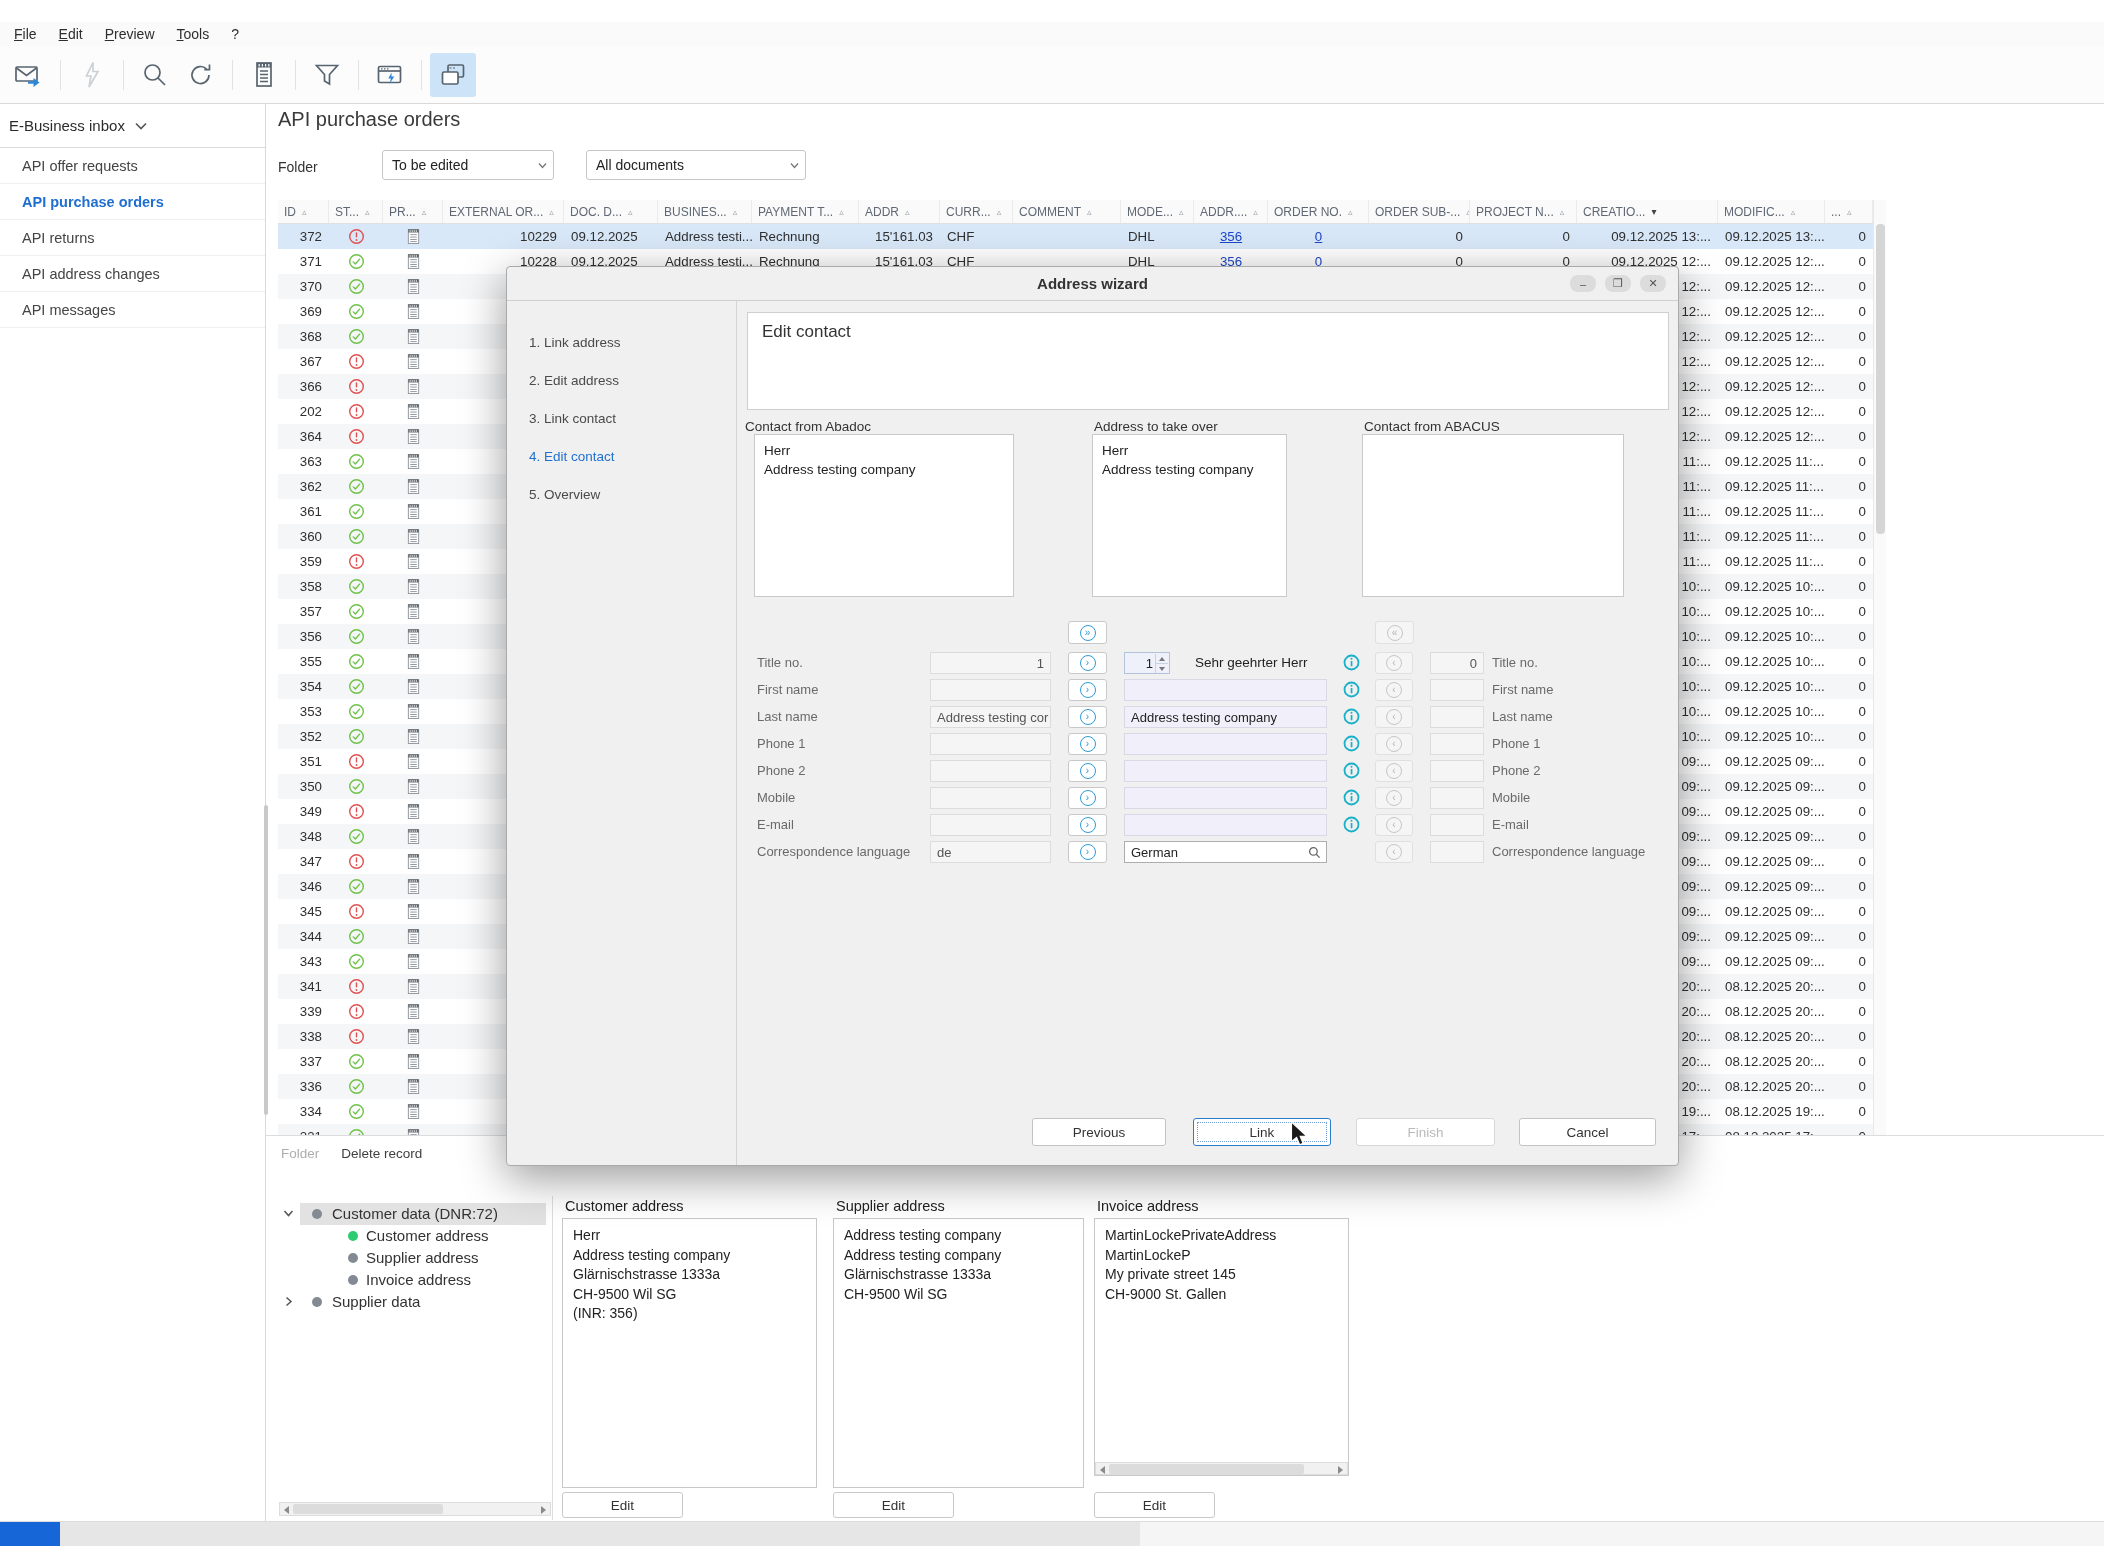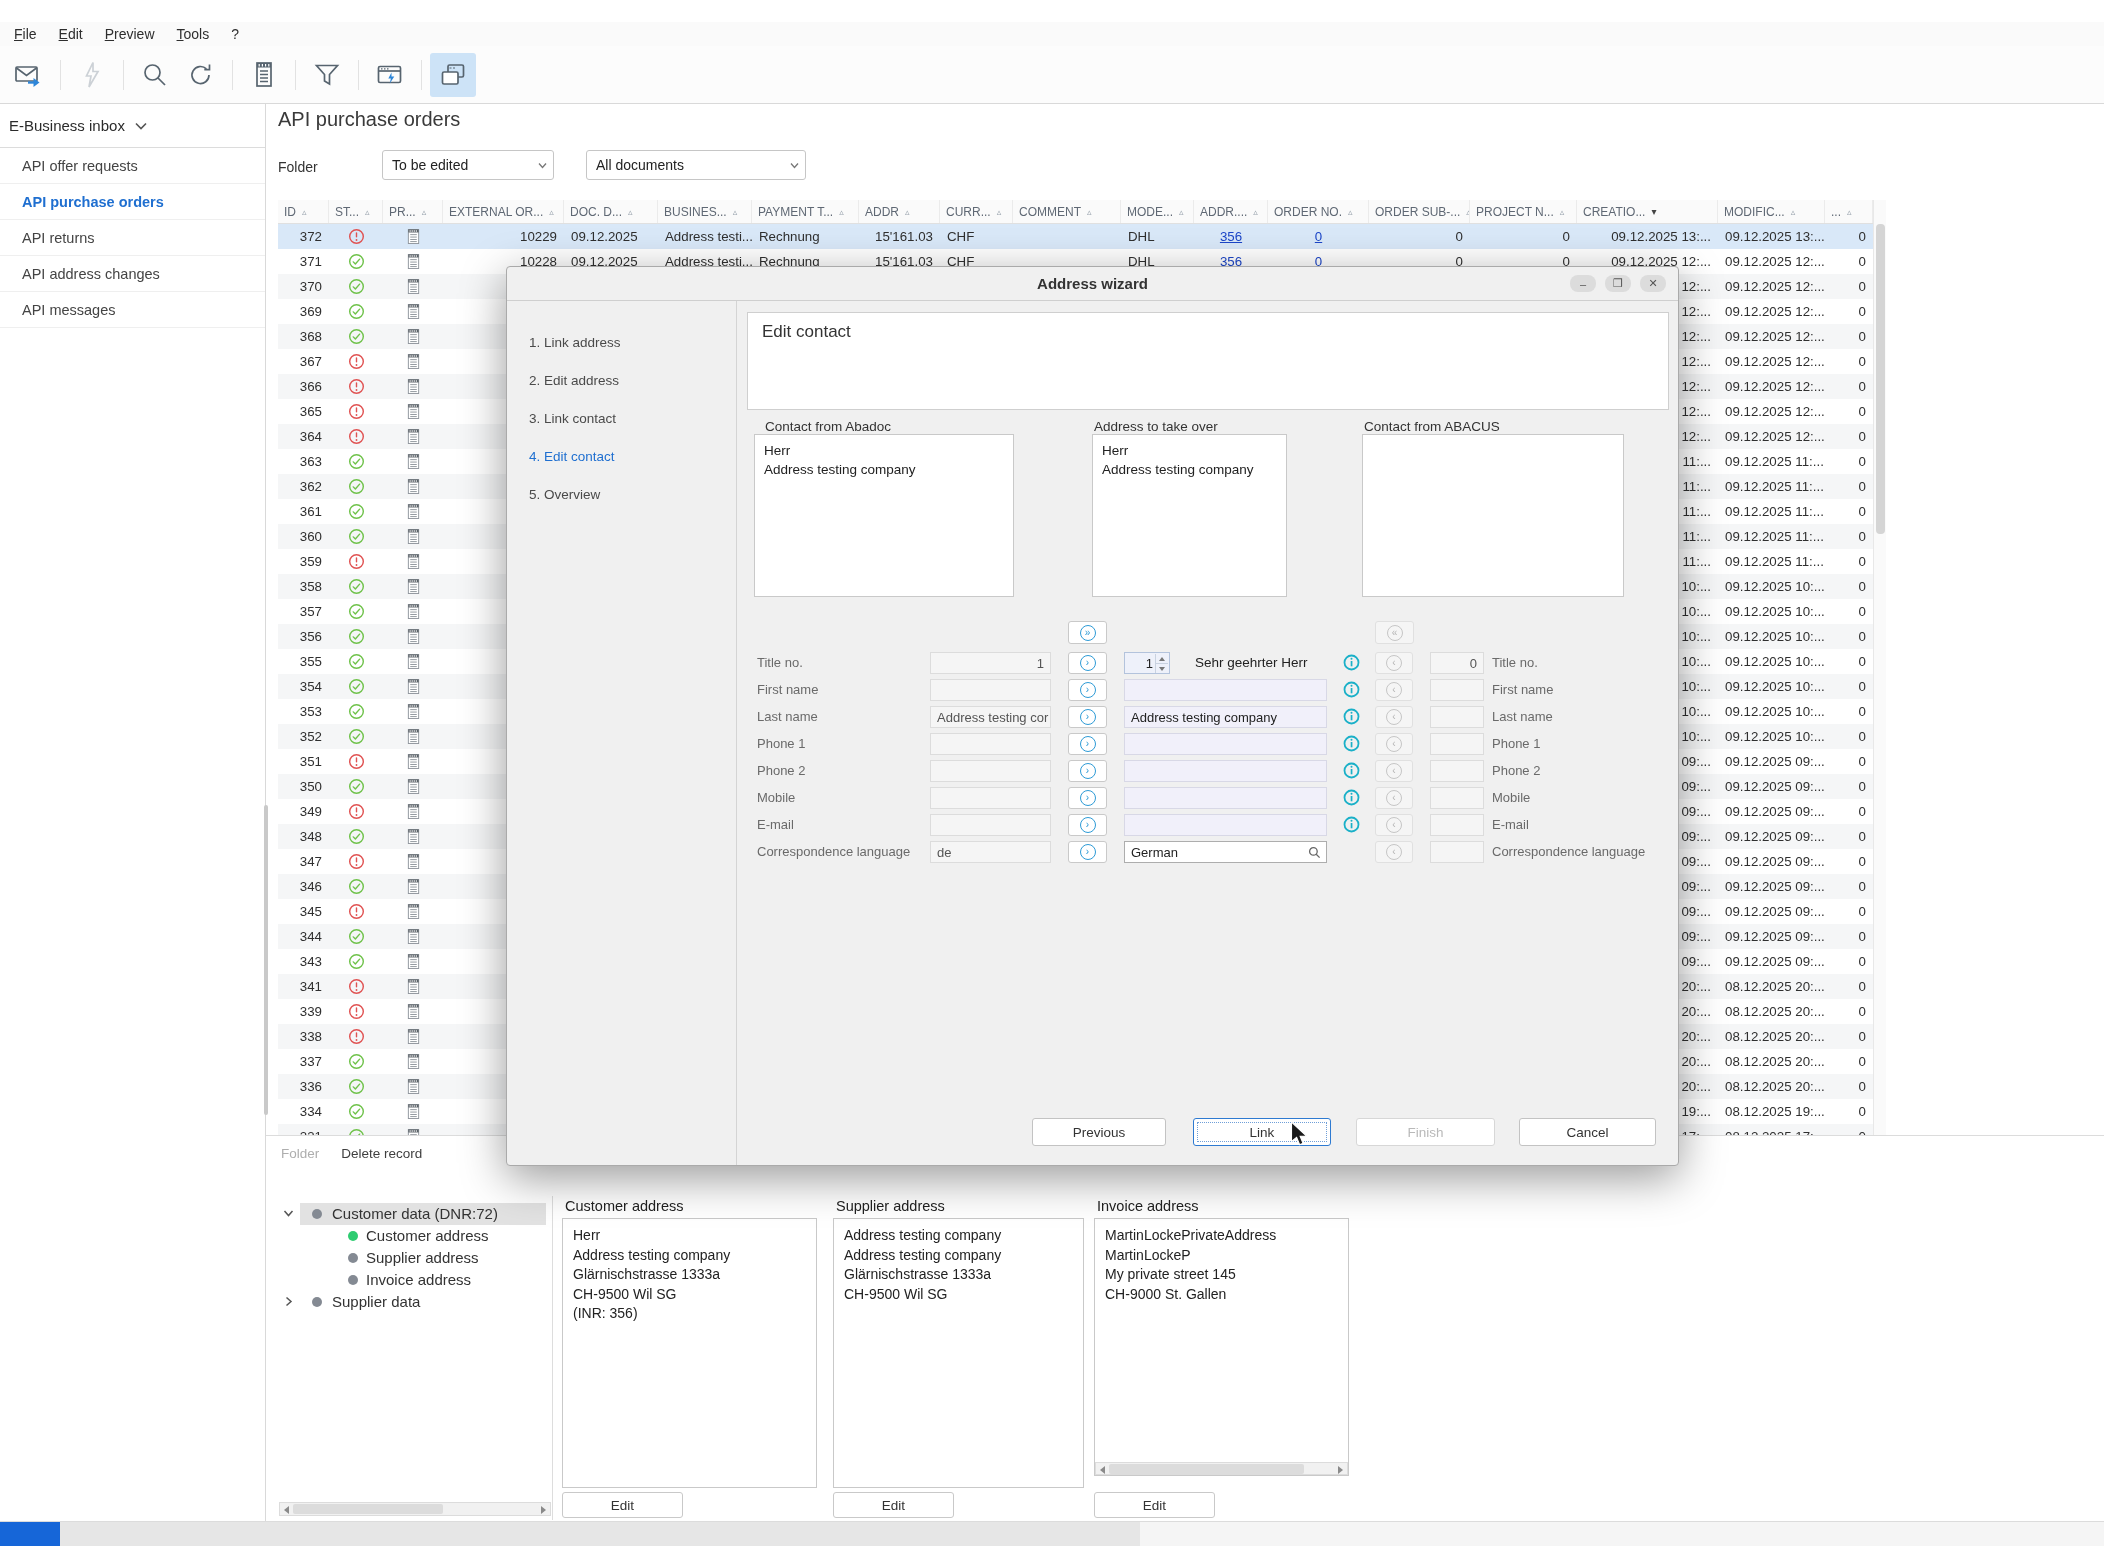--- a/index.html
+++ b/index.html
@@ -536,21 +536,21 @@
         <div class="td al-l" style="width:73px"></div>
         <div class="td al-c" style="width:74px"></div>
         <div class="td al-c" style="width:101px"></div>
         <div class="td al-r" style="width:101px"></div>
         <div class="td al-r" style="width:107px"></div>
         <div class="td al-r" style="width:141px">09.12.2025 12:...</div>
         <div class="td al-l" style="width:107px">09.12.2025 12:...</div>
         <div class="td al-r" style="width:48px">0</div>
       </div>
       <div class="tr">
-        <div class="td al-r" style="width:51px">365</div>
+        <div class="td al-r" style="width:51px">202</div>
         <div class="td al-c" style="width:54px">
           <svg class="st" viewBox="0 0 18 18">
             <circle cx="9" cy="9" r="7.2" fill="none" stroke="#e05252" stroke-width="1.5"></circle>
             <rect x="8.25" y="4.6" width="1.5" height="5.4" rx="0.75" fill="#e05252"></rect>
             <circle cx="9" cy="12.7" r="1" fill="#e05252"></circle>
           </svg>
         </div>
         <div class="td al-c" style="width:60px">
           <svg class="pr" viewBox="0 0 16 18">
             <rect x="2.5" y="1.5" width="11" height="15" fill="#fff" stroke="#8f959c"></rect>
@@ -1608,21 +1608,21 @@
         <div class="step" style="top:68px">1. Link address</div>
         <div class="step" style="top:106px">2. Edit address</div>
         <div class="step" style="top:144px">3. Link contact</div>
         <div class="step active" style="top:182px">4. Edit contact</div>
         <div class="step" style="top:220px">5. Overview</div>
       </div>
     <div id="dlg-headbox">
       <div id="dlg-heading">Edit contact</div>
     </div>
     <div id="dlg-panels">
-        <div class="dpanel-label" style="left:258px">Contact from Abadoc</div>
+        <div class="dpanel-label" style="left:238px">Contact from Abadoc</div>
         <div class="dpanel" style="left:247px;width:260px">
           <div>Herr</div>
           <div>Address testing company</div>
         </div>
         <div class="dpanel-label" style="left:587px">Address to take over</div>
         <div class="dpanel" style="left:585px;width:195px">
           <div>Herr</div>
           <div>Address testing company</div>
         </div>
         <div class="dpanel-label" style="left:857px">Contact from ABACUS</div>

